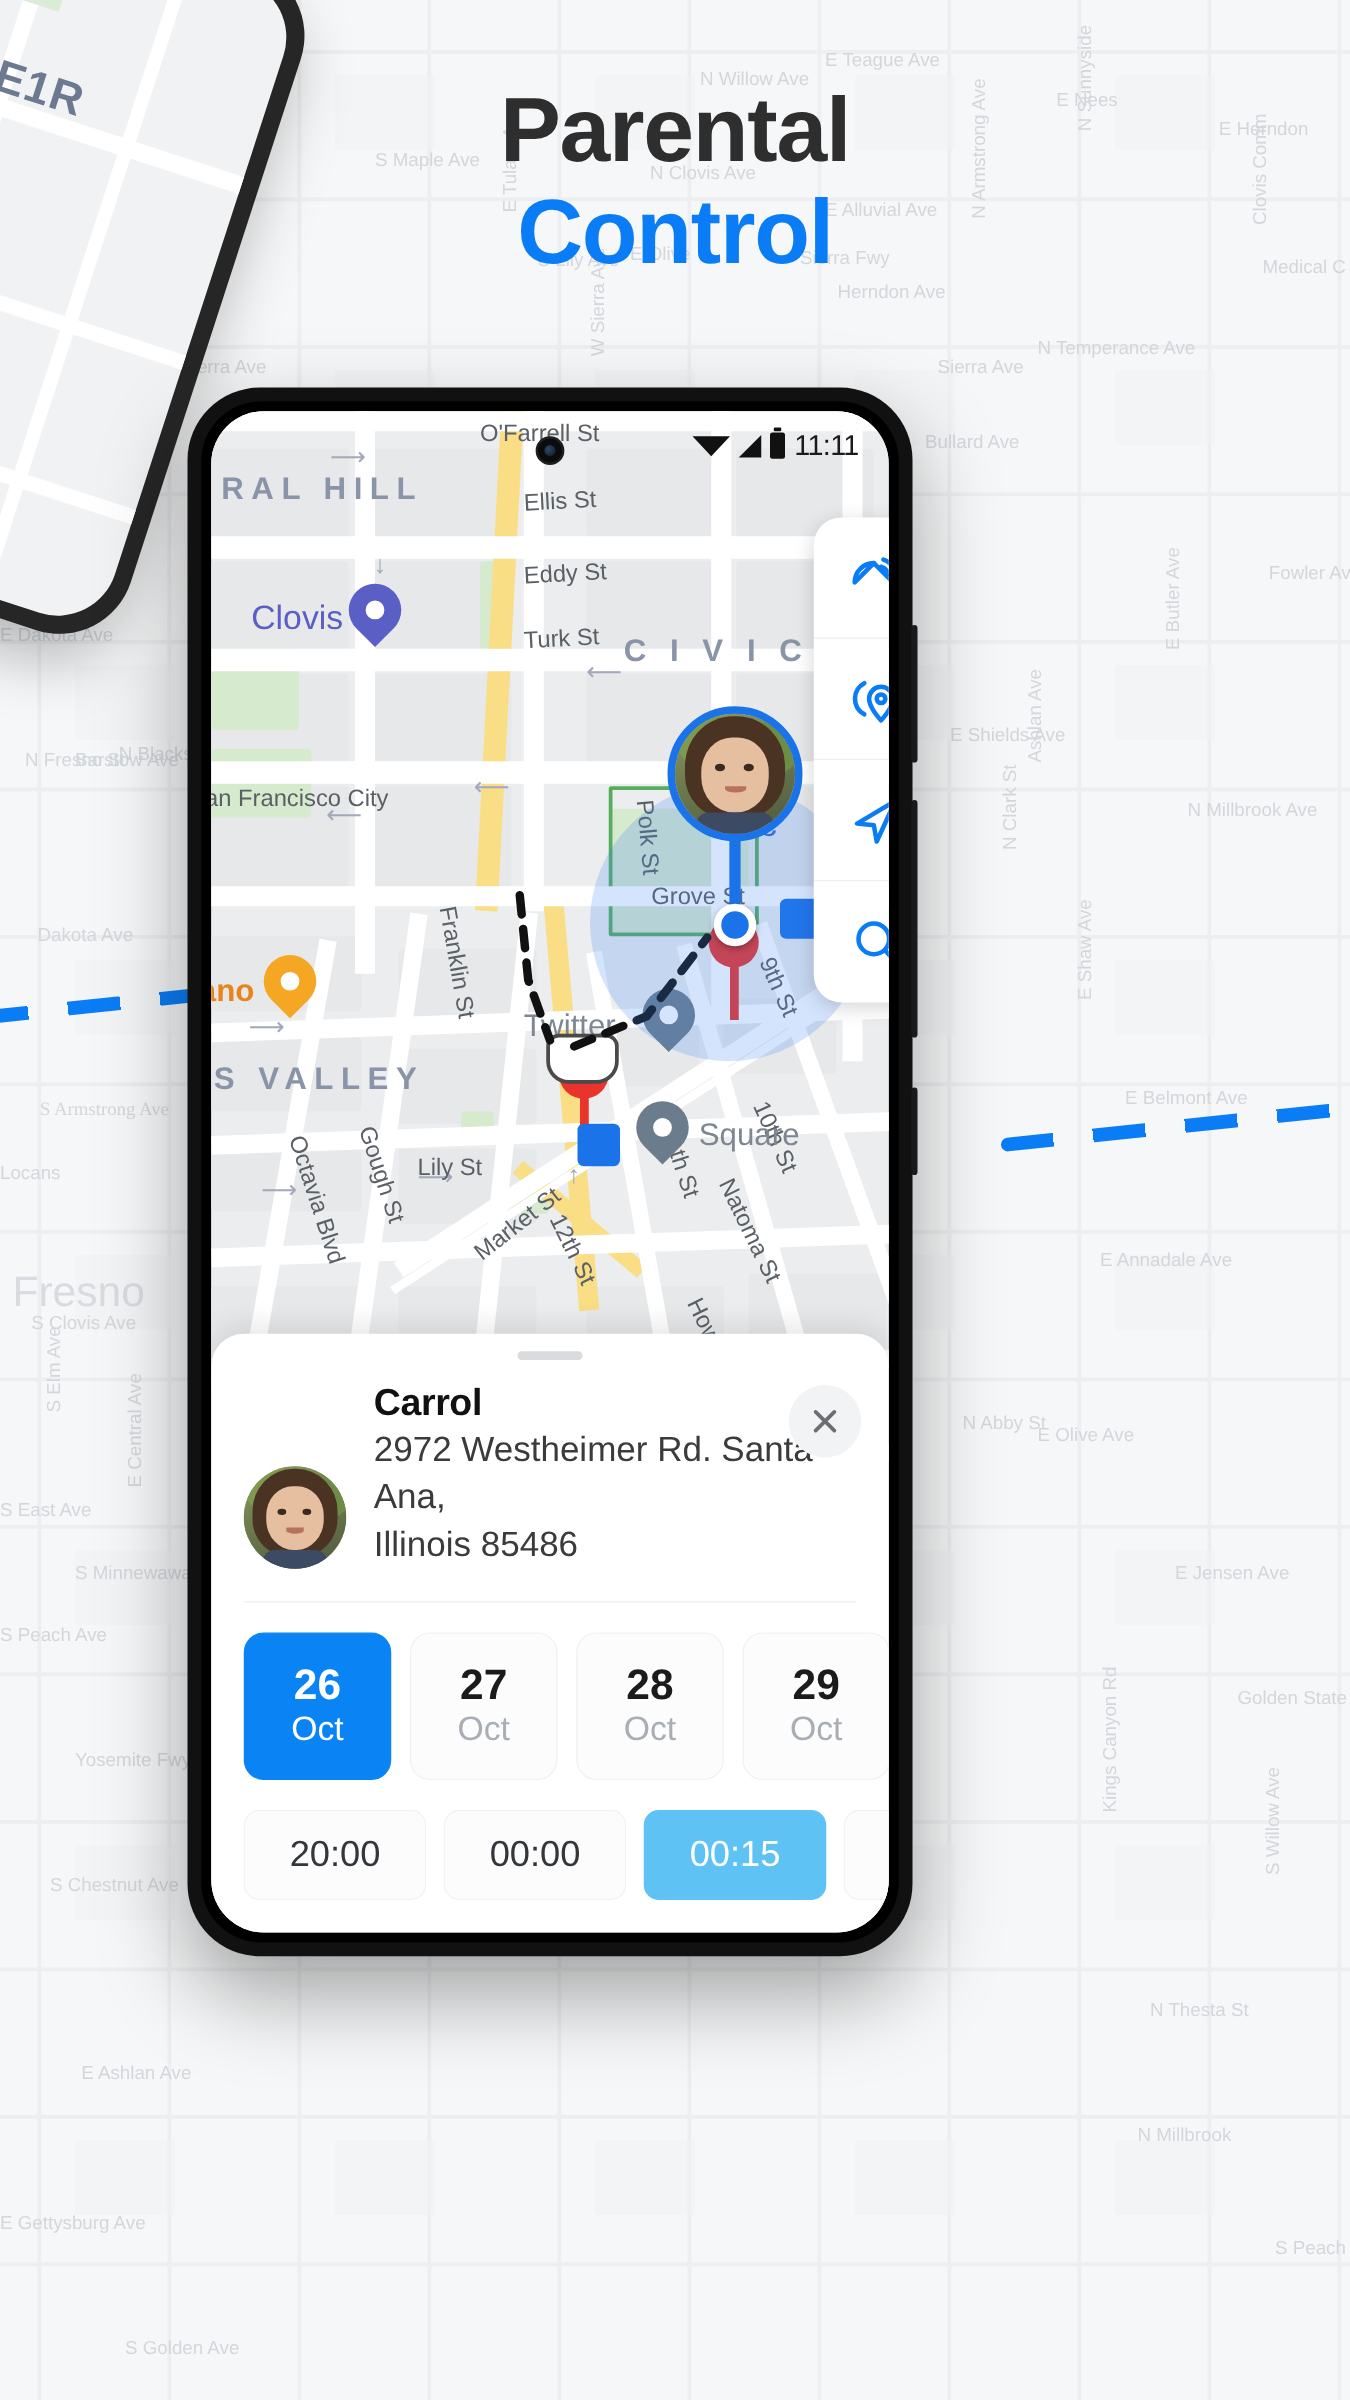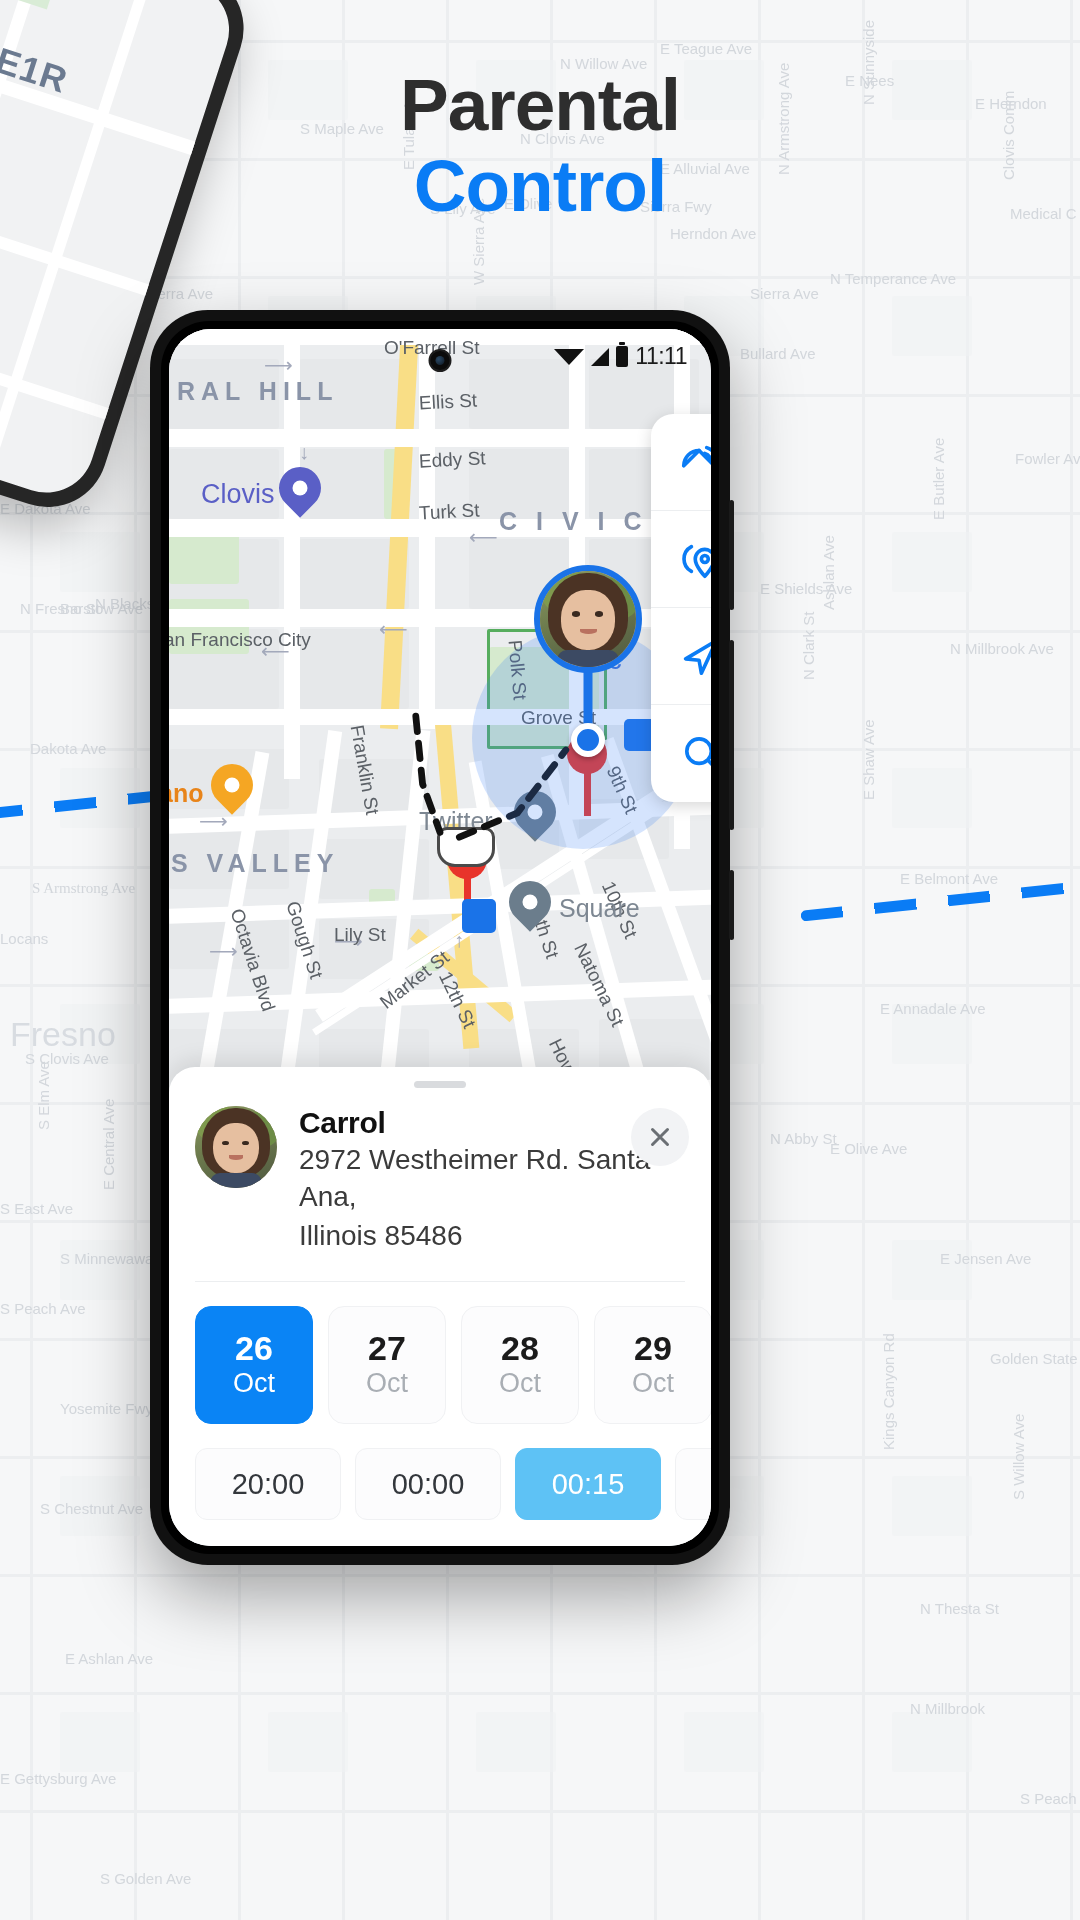--- a/index.html
+++ b/index.html
@@ -182,21 +182,21 @@
   
   #sheet {
     position:absolute; left:0; right:0; bottom:0;
     background:#fff; border-radius:26px 26px 42px 42px;
     z-index:34; padding:14px 0 0 0;
     box-shadow:0 -6px 22px rgba(0,0,0,.10);
   }
   #sheet .grabber {
     width:52px;height:7px;border-radius:4px;background:#d9dbde;margin:0 auto 18px;
   }
-  #sheet .head-row { display:flex; align-items:flex-start; padding:0 26px; position:relative; }
+  #sheet .head-row { display:flex; align-items:flex-end; padding:0 26px; position:relative; }
   #sheet .avatar {
     width:82px;height:82px;border-radius:50%;overflow:hidden;flex:0 0 82px;
     position:relative; background:#bfae9a; margin-right:22px;
   }
   #sheet .person-name { font-size:30px; font-weight:700; color:#111; letter-spacing:-0.3px; }
   #sheet .person-addr {
     font-size:28px; color:#3b3b3b; line-height:1.32; margin-top:2px;
     max-width:370px;
   }
   #close-btn {

